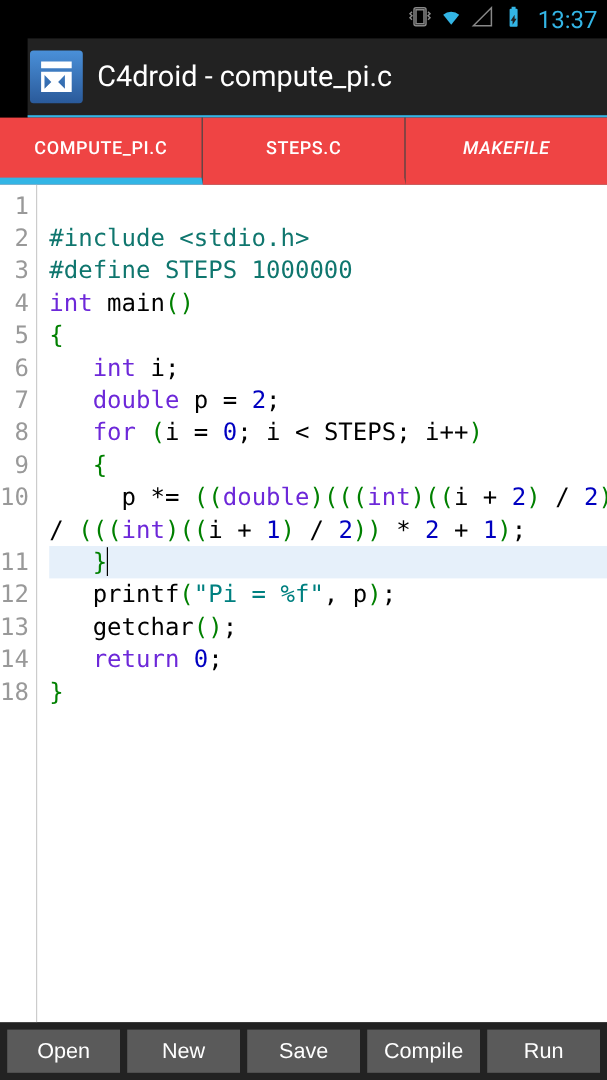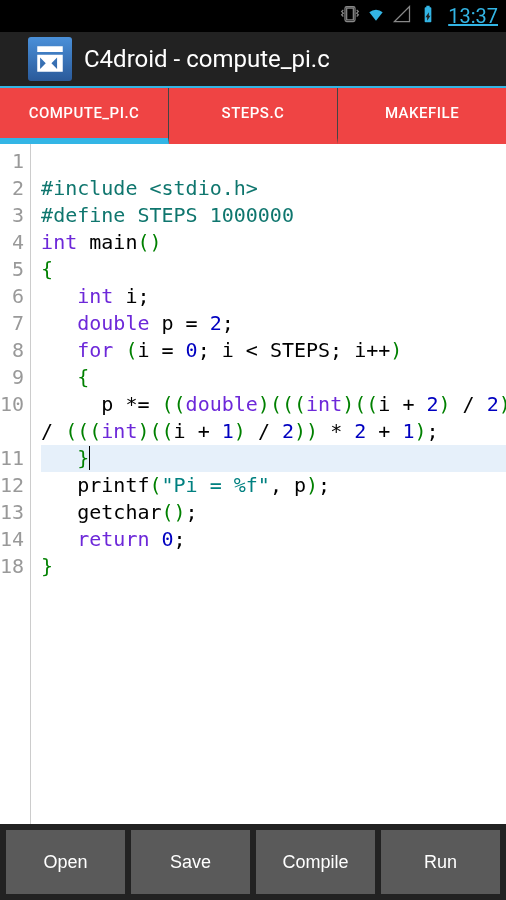--- a/index.html
+++ b/index.html
@@ -16,28 +16,29 @@
   height: 32px;
   background: #000;
   display: flex;
   justify-content: flex-end;
   align-items: center;
   padding: 0 8px;
   gap: 6px;
 }
 .status-bar .icon { color: #33b5e5; }
 .status-bar .icon.gray { color: #888; }
-.status-bar .time { color: #33b5e5; font-size: 20px; font-weight: 400; margin-left: 4px; text-decoration: underline; }
+.status-bar .time { color: #33b5e5; font-size: 20px; font-weight: 400; margin-left: 4px; }
 .action-bar {
-  height: 56px;
+  height: 66px;
   background: #222;
   display: flex;
   align-items: center;
-  padding: 0 28px;
+  padding: 0 2px;
   border-bottom: 2px solid #33b5e5;
+  margin-left: 23px;
 }
 .app-icon {
   width: 44px;
   height: 44px;
   background: linear-gradient(#4a90d9, #2a5a9a);
   border-radius: 3px;
   display: flex;
   align-items: center;
   justify-content: center;
   margin-right: 12px;
@@ -59,21 +60,21 @@
   justify-content: center;
   color: #fff;
   font-size: 15px;
   font-weight: 500;
   letter-spacing: 0.5px;
   border-right: 1px solid #444;
   border-bottom: 6px solid transparent;
   cursor: pointer;
 }
 .tab.active { border-bottom-color: #33b5e5; }
-.tab:last-child { border-right: none; }
+.tab:last-child { border-right: none; font-style: italic; }
 .editor {
   flex: 1;
   background: #fff;
   display: flex;
   overflow: hidden;
   font-family: "Droid Sans Mono", "Menlo", "Consolas", monospace;
   font-size: 20px;
 }
 .gutter {
   width: 45px;
@@ -95,21 +96,21 @@
   position: relative;
 }
 .code .row { display: block; min-height: 27px; }
 .row.hl { background: #e6f0fa; }
 .c-pp { color: #0f766e; }
 .c-kw { color: #6d28d9; font-weight: 500; }
 .c-nm { color: #0000c0; }
 .c-pn { color: #008000; }
 .c-st { color: #008080; }
 .bottom-bar {
-  height: 76px;
+  height: 48px;
   background: #222;
   display: flex;
   gap: 6px;
   padding: 6px;
 }
 .btn {
   flex: 1;
   background: #5a5a5a;
   color: #fff;
   display: flex;
@@ -187,16 +188,17 @@
       <span class="ln">12</span>
       <span class="ln">13</span>
       <span class="ln">14</span>
       <span class="ln">18</span>
     </div>
   <div class="code" id="code"><span class="row">&nbsp;</span><span class="row"><span class="c-pp">#include &lt;stdio.h&gt;</span></span><span class="row"><span class="c-pp">#define STEPS 1000000</span></span><span class="row"><span class="c-kw">int</span> main<span class="c-pn">(</span><span class="c-pn">)</span></span><span class="row"><span class="c-pn">{</span></span><span class="row">   <span class="c-kw">int</span> i;</span><span class="row">   <span class="c-kw">double</span> p = <span class="c-nm">2</span>;</span><span class="row">   <span class="c-kw">for</span> <span class="c-pn">(</span>i = <span class="c-nm">0</span>; i &lt; STEPS; i++<span class="c-pn">)</span></span><span class="row">   <span class="c-pn">{</span></span><span class="row">     p *= <span class="c-pn">(</span><span class="c-pn">(</span><span class="c-kw">double</span><span class="c-pn">)</span><span class="c-pn">(</span><span class="c-pn">(</span><span class="c-pn">(</span><span class="c-kw">int</span><span class="c-pn">)</span><span class="c-pn">(</span><span class="c-pn">(</span>i + <span class="c-nm">2</span><span class="c-pn">)</span> / <span class="c-nm">2</span><span class="c-pn">)</span> * </span><span class="row">/ <span class="c-pn">(</span><span class="c-pn">(</span><span class="c-pn">(</span><span class="c-kw">int</span><span class="c-pn">)</span><span class="c-pn">(</span><span class="c-pn">(</span>i + <span class="c-nm">1</span><span class="c-pn">)</span> / <span class="c-nm">2</span><span class="c-pn">)</span><span class="c-pn">)</span> * <span class="c-nm">2</span> + <span class="c-nm">1</span><span class="c-pn">)</span>;</span><span class="row hl">   <span class="c-pn">}</span><span style="border-left:1px solid #000;height:20px;"></span></span><span class="row">   printf<span class="c-pn">(</span><span class="c-st">"Pi = %f"</span>, p<span class="c-pn">)</span>;</span><span class="row">   getchar<span class="c-pn">(</span><span class="c-pn">)</span>;</span><span class="row">   <span class="c-kw">return</span> <span class="c-nm">0</span>;</span><span class="row"><span class="c-pn">}</span></span></div>
 </div>
 
 <div class="bottom-bar">
   <button class="btn">Open</button>
+  <button class="btn">New</button>
   <button class="btn">Save</button>
   <button class="btn">Compile</button>
   <button class="btn">Run</button>
 </div>
 
 </body></html>

